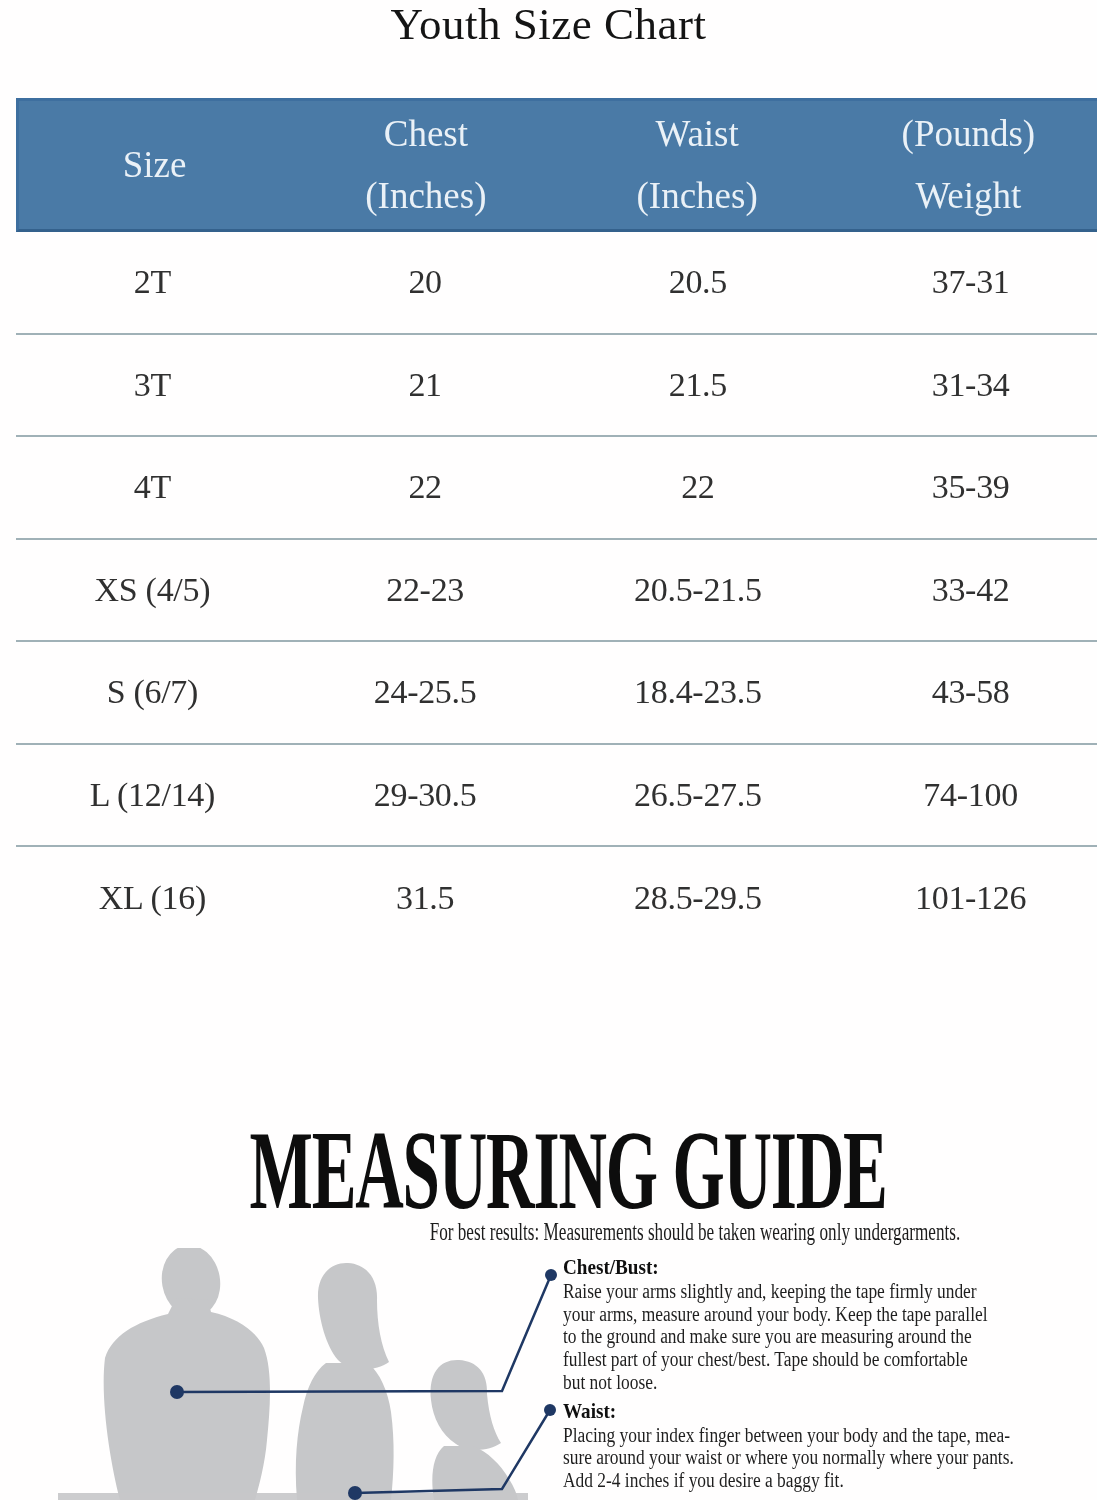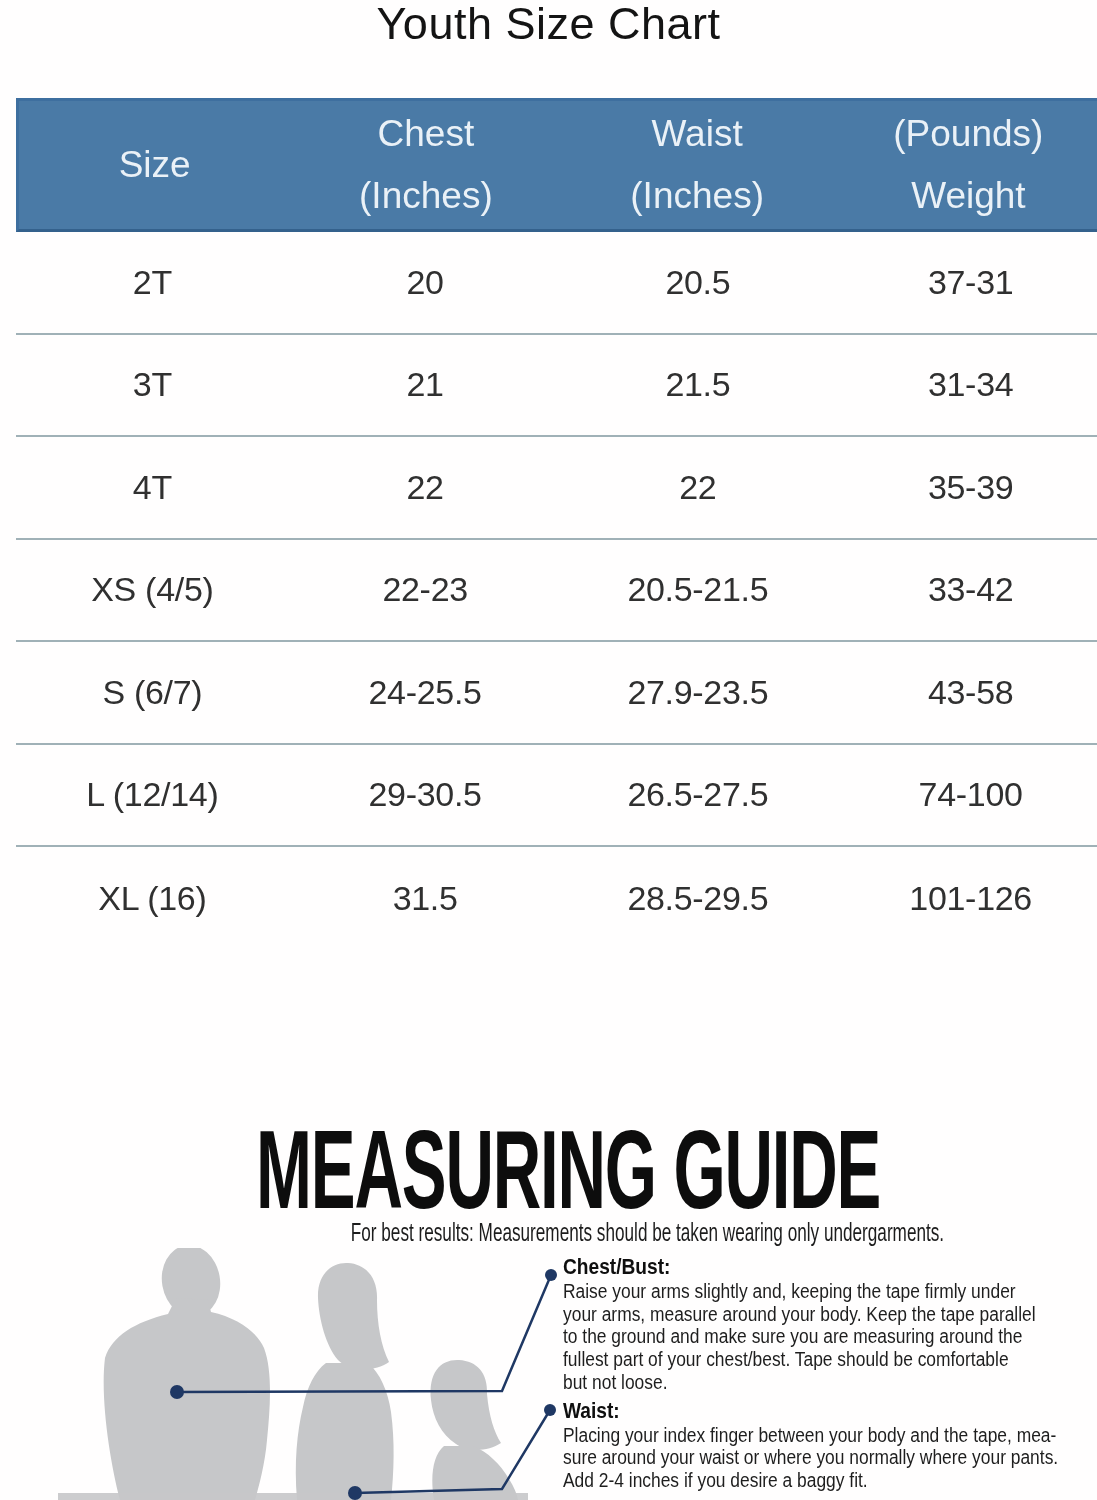--- a/index.html
+++ b/index.html
@@ -1,18 +1,18 @@
 <!DOCTYPE html>
 <html><head>
 <meta charset="utf-8">
 <style>
   html,body{margin:0;padding:0;background:#fff;}
   .page{
     position:relative;width:1097px;height:1500px;background:#fffefe;overflow:hidden;
-    font-family:Liberation Sans, sans-serif;
+    font-family:Liberation Serif, serif;
   }
   
   .page-title{
     position:absolute;top:-6px;left:0;right:0;height:60px;
     text-align:center;font-size:45px;line-height:60px;color:#141414;
     letter-spacing:0.5px;font-weight:400;
   }
   
   .size-table{position:absolute;left:16px;top:98px;width:1091px;text-align:right;}
   .thead{
@@ -104,21 +104,21 @@
         </div>
         <div class="trow">
           <div class="td">XS (4/5)</div>
           <div class="td">22-23</div>
           <div class="td">20.5-21.5</div>
           <div class="td">33-42</div>
         </div>
         <div class="trow">
           <div class="td">S (6/7)</div>
           <div class="td">24-25.5</div>
-          <div class="td">27.9-23.5</div>
+          <div class="td">18.4-23.5</div>
           <div class="td">43-58</div>
         </div>
         <div class="trow">
           <div class="td">L (12/14)</div>
           <div class="td">29-30.5</div>
           <div class="td">26.5-27.5</div>
           <div class="td">74-100</div>
         </div>
         <div class="trow">
           <div class="td">XL (16)</div>

